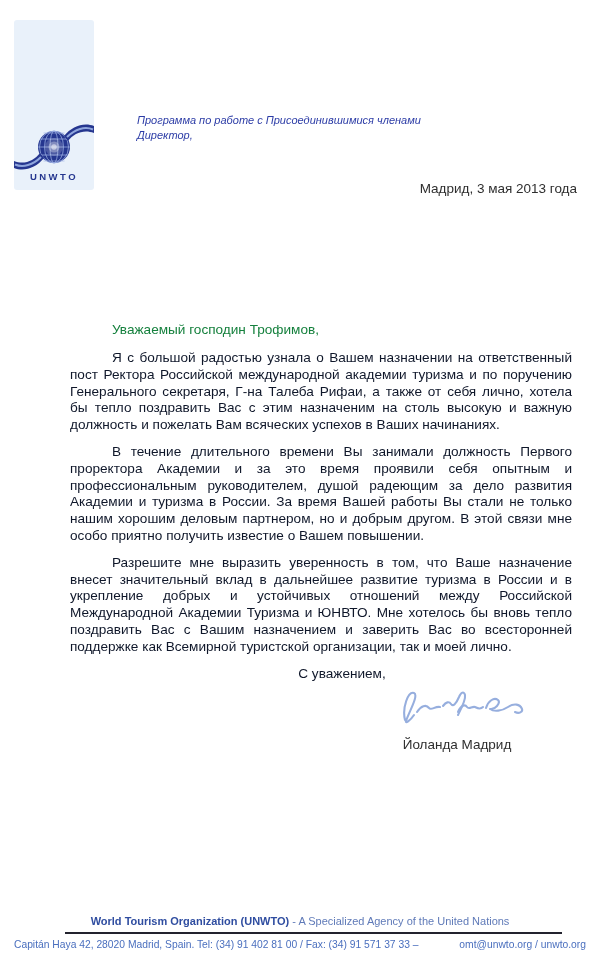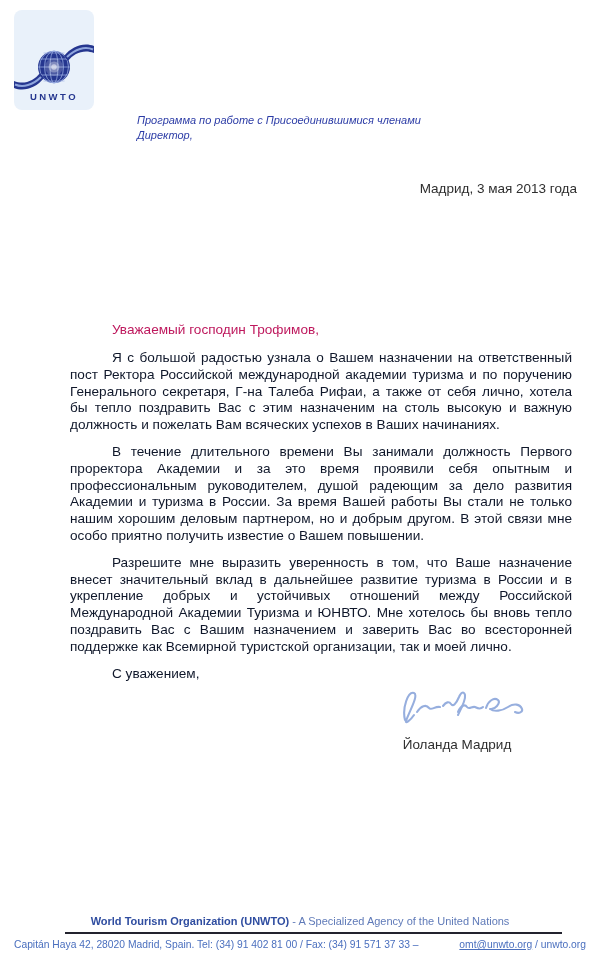--- a/index.html
+++ b/index.html
@@ -9,24 +9,24 @@
     height: 962px;
     background: #ffffff;
     font-family: "Liberation Sans", sans-serif;
     color: #2e2e2e;
     overflow: hidden;
   }
 
   
   .logo-box {
     position: absolute;
-    left: 14px; top: 10px;
-    width: 80px; height: 100px;
+    left: 14px; top: 20px;
+    width: 80px; height: 170px;
     background: #e9f1fa;
-    border-radius: 8px;
+    border-radius: 3px;
   }
   .logo-box svg { position: absolute; left: 0; bottom: 4px; }
 
   .sender-role {
     position: absolute;
     left: 137px; top: 113px;
     font-style: italic;
     font-size: 11px;
     line-height: 15px;
     color: #2c3ca6;
@@ -47,37 +47,37 @@
     font-size: 13px;
     line-height: 15.8px;
     color: #2e2e2e;
   }
   .recipient div { white-space: nowrap; }
 
   .salutation {
     position: absolute;
     left: 112px; top: 322px;
     font-size: 13.6px;
-    color: #be185d;
+    color: #15803d;
   }
 
   .letter-body {
     position: absolute;
     left: 70px; top: 350px;
     width: 502px;
     font-size: 13.6px;
     line-height: 16.8px;
     color: #0f172a;
   }
   .letter-body p {
     margin: 0 0 10px 0;
     text-align: justify;
     text-indent: 42px;
   }
-  .letter-body p.closing { text-align: left; }
+  .letter-body p.closing { text-align: center; }
 
   .signature {
     position: absolute;
     left: 396px; top: 684px;
     width: 132px; height: 42px;
   }
 
   .signer-name {
     position: absolute;
     left: 377px; top: 737px;
@@ -111,21 +111,20 @@
     position: absolute;
     left: 0; top: 939px;
     width: 600px;
     text-align: center;
     font-size: 10.3px;
     color: #4a6fbe;
     white-space: nowrap;
   }
   .footer-address a {
     color: #4a6fbe;
-    text-decoration: underline;
     cursor: pointer;
     margin-left: 38px;
   }
 </style>
 </head>
 <body>
 
 <div class="page">
 
   <div class="logo-box">

